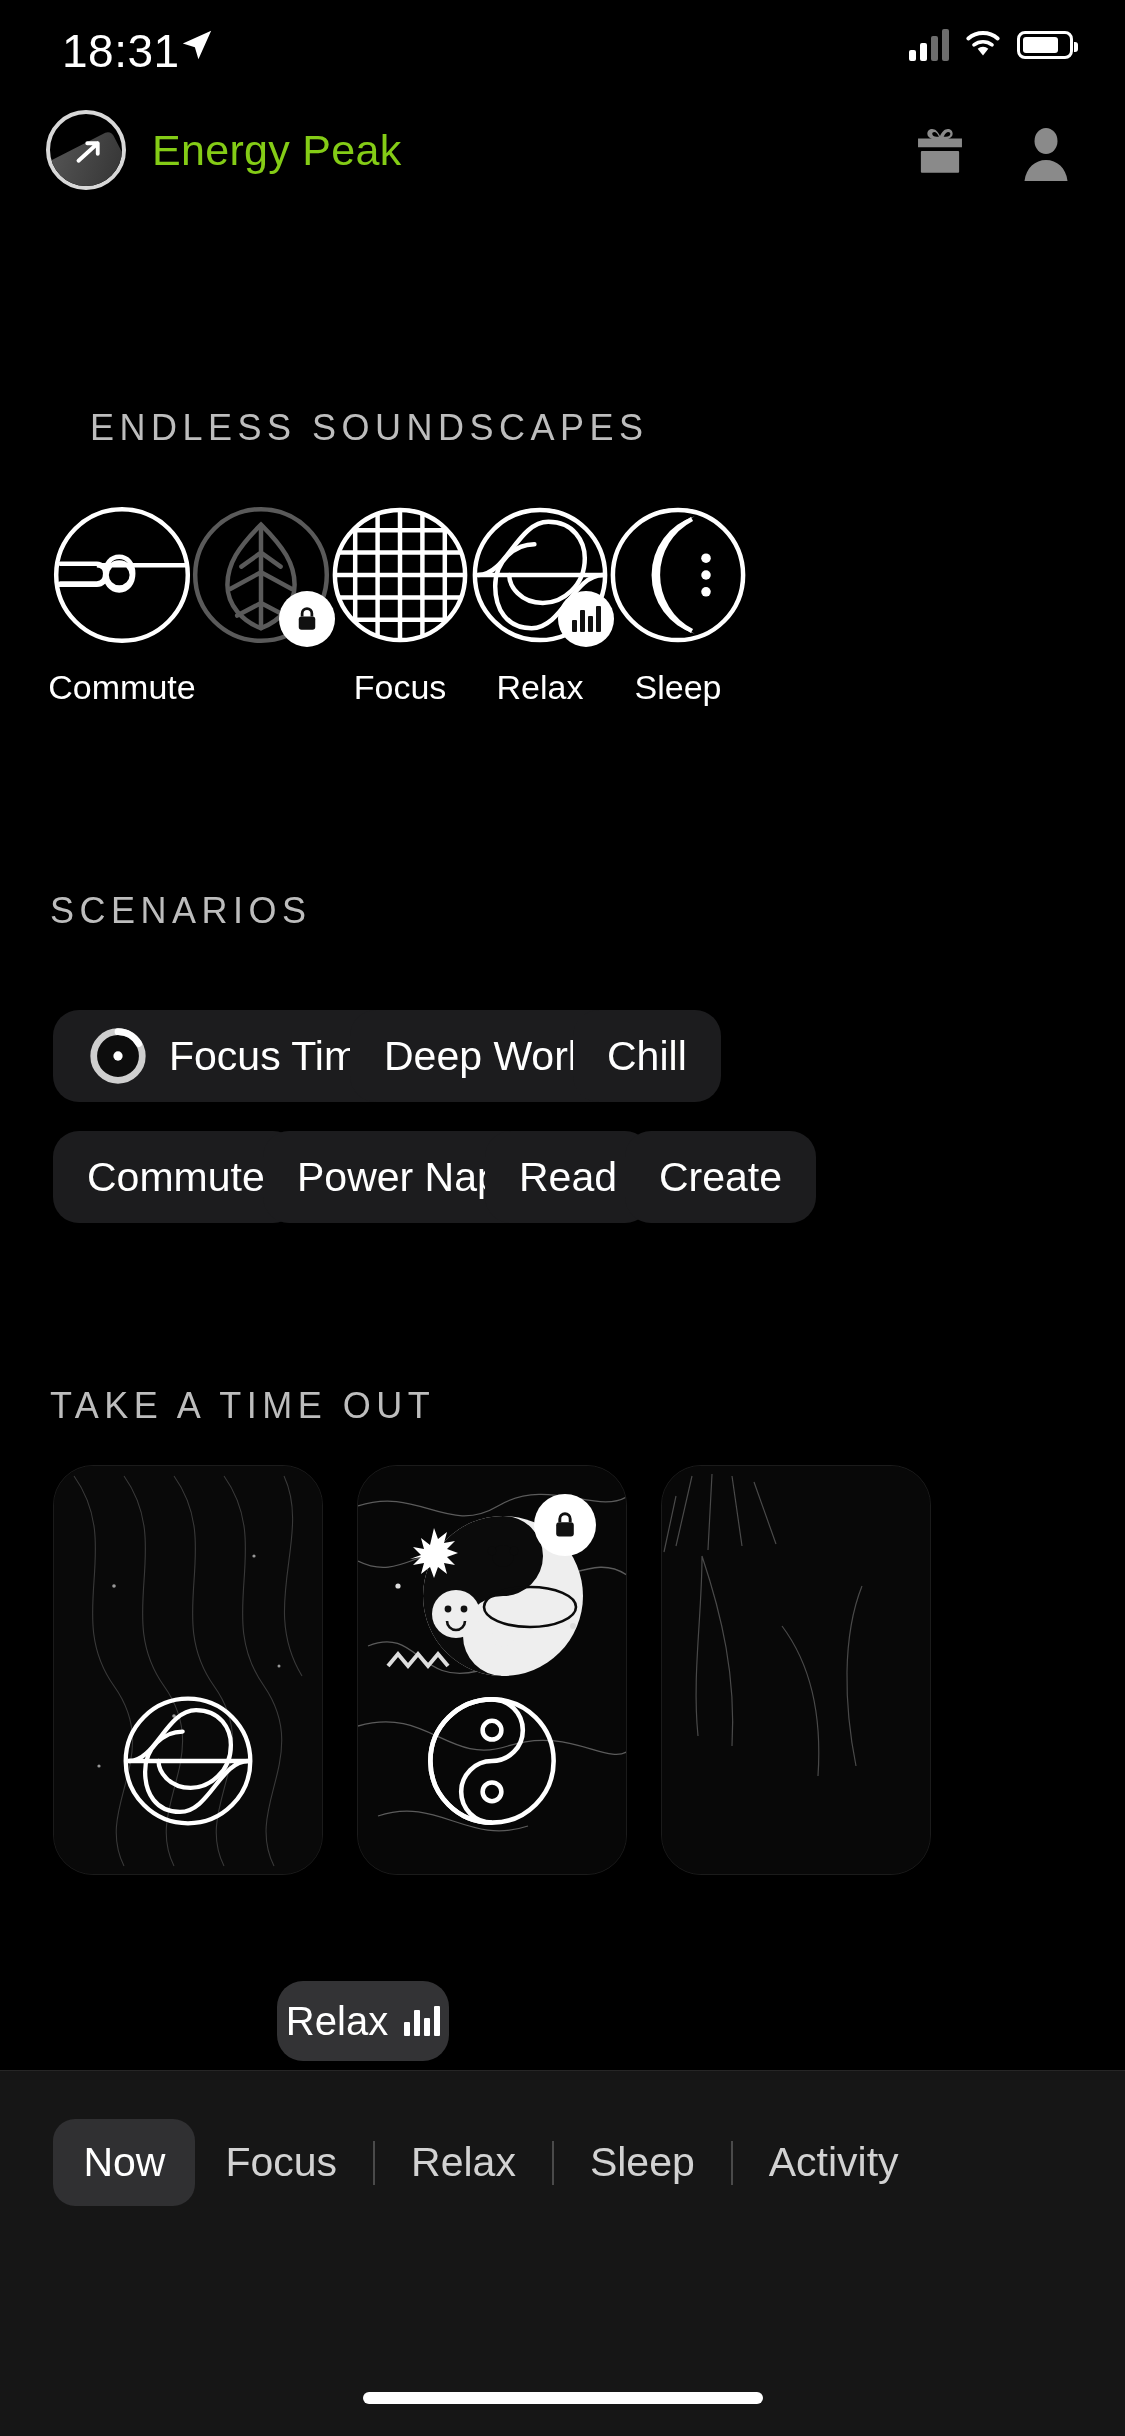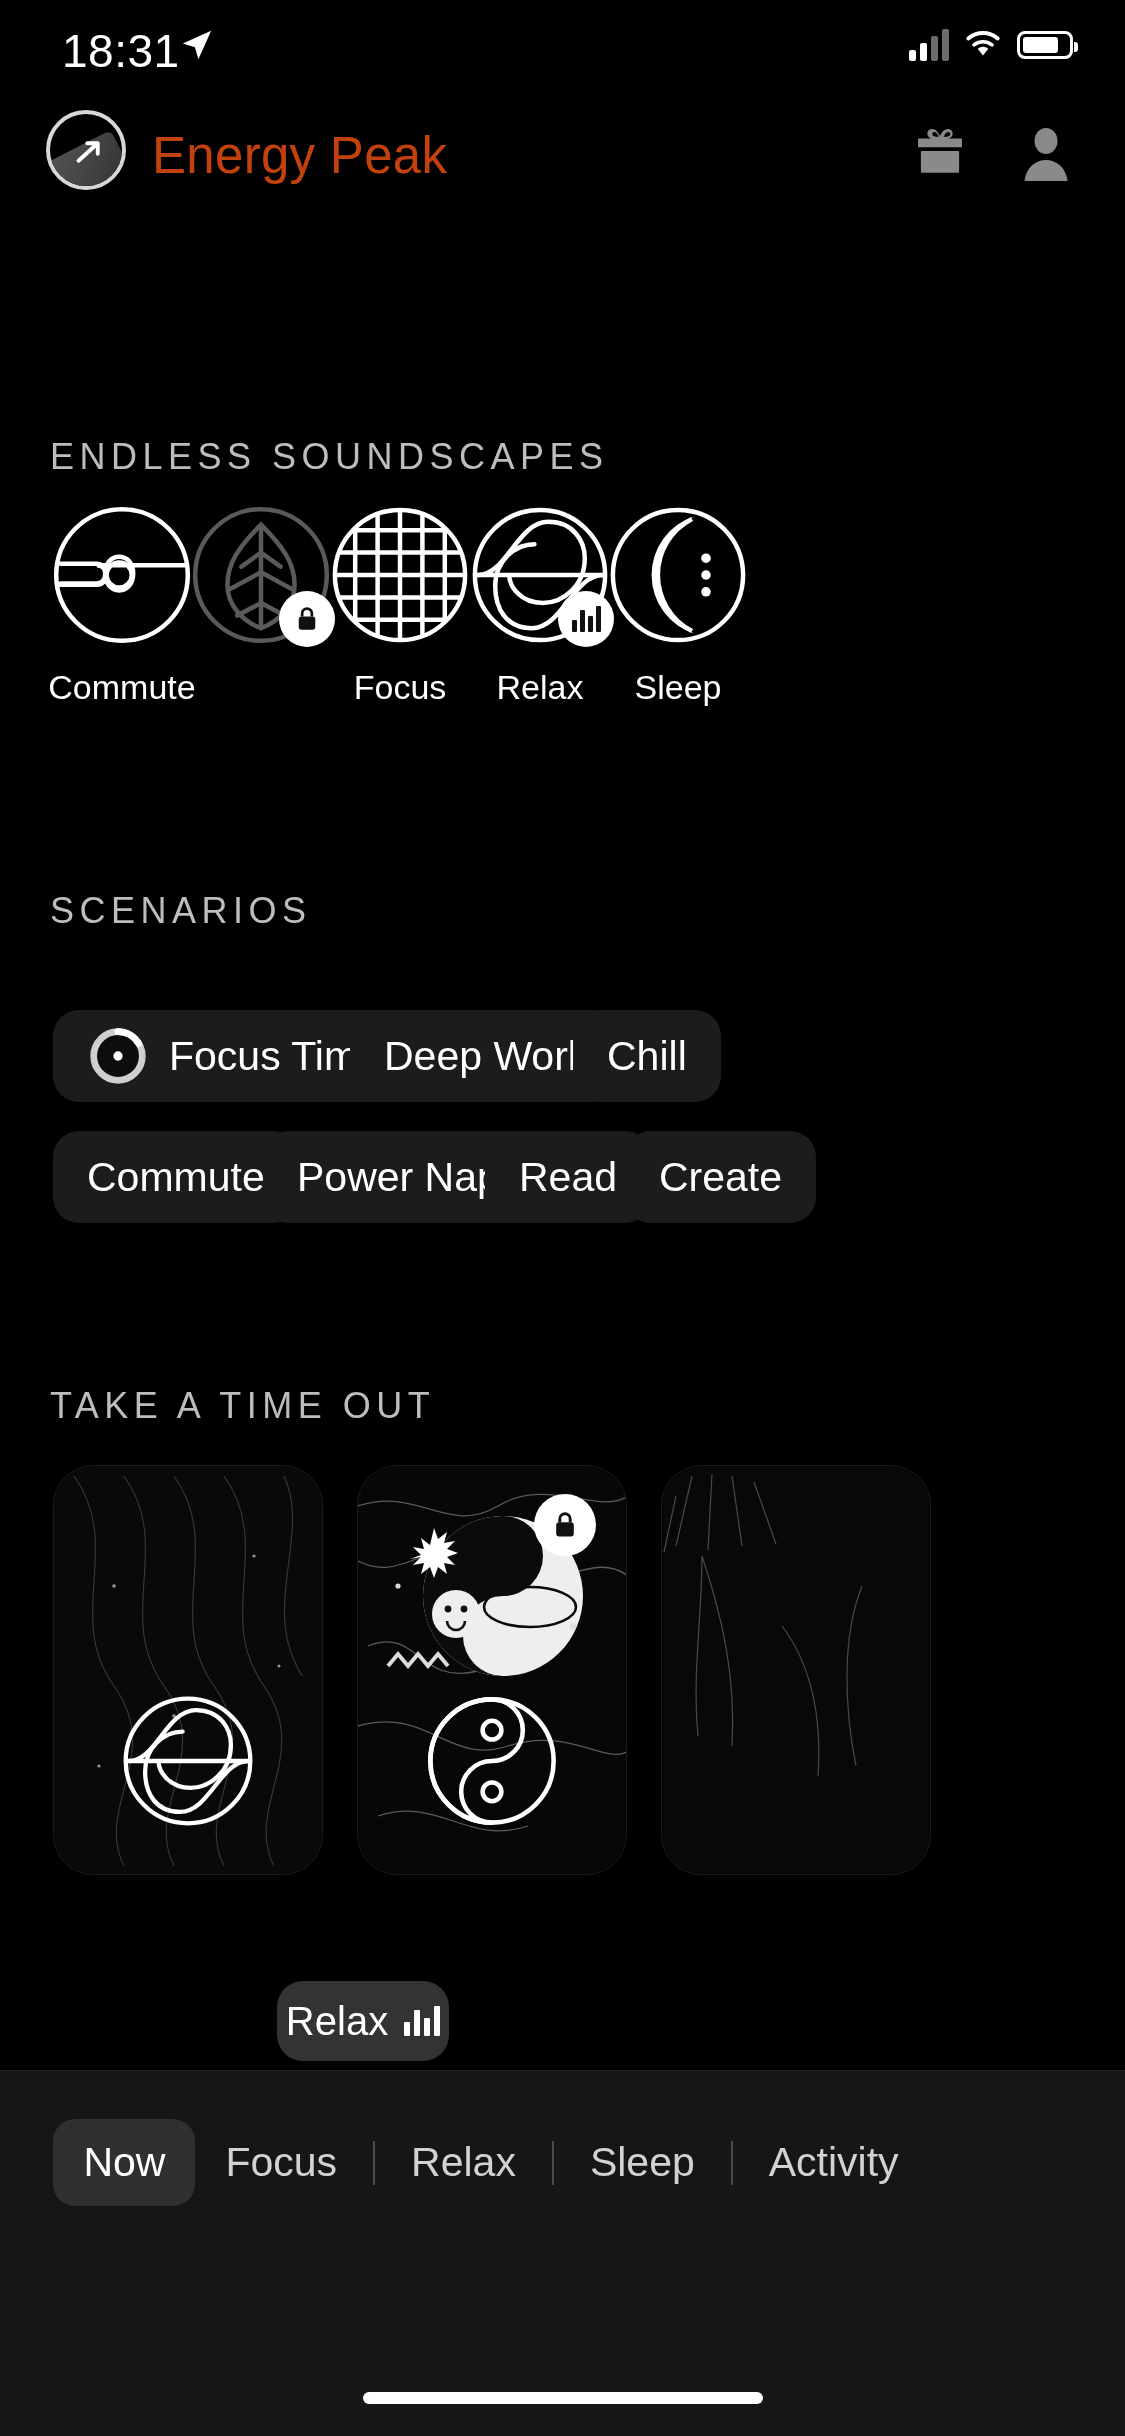--- a/index.html
+++ b/index.html
@@ -40,21 +40,21 @@
     background:#000;
   }
   .hdr-badge .fill {
     position:absolute; left:-14%; bottom:-46%; width:128%; height:100%;
     background:linear-gradient(135deg,#5a5a5a,#2b2b2b);
     transform:rotate(-27deg); border-radius:6px;
   }
   .hdr-badge svg { position:absolute; left:18px; top:17px; }
   .hdr-title {
     position:absolute; left:152px; top:16px;
-    font-size:51px; color:#c2410c; font-weight:400; letter-spacing:0.3px;
+    font-size:43px; color:#84cc16; font-weight:400; letter-spacing:0.3px;
   }
   .hdr-actions { position:absolute; right:46px; top:8px; display:flex; align-items:center; gap:40px; }
   .hdr-icon { width:66px; height:66px; display:flex; align-items:center; justify-content:center; }
 
   
   .sec-title {
     position:absolute; left:50px;
     font-size:36px; letter-spacing:5.5px; color:#bdbdbd; font-weight:400;
   }
 
@@ -178,21 +178,21 @@
     </div>
     <div class="hdr-icon">
       <svg width="60" height="60" viewBox="0 0 24 24" fill="#8a8a8a">
         <ellipse cx="12" cy="8" rx="4.6" ry="5.2"></ellipse>
         <path d="M3.4 24c.6-5.3 4.3-8.4 8.6-8.4s8 3.1 8.6 8.4z"></path>
       </svg>
     </div>
   </div>
 </div>
 
-<div class="sec-title" style="top:436px;">ENDLESS SOUNDSCAPES</div>
+<div class="sec-title" style="top:407px;margin-left:40px;">ENDLESS SOUNDSCAPES</div>
 
 <div class="scapes">
 
   <div class="scape" style="left:22px;">
     <div class="ring">
       <svg width="140" height="140" viewBox="0 0 100 100">
         <circle cx="50" cy="50" r="47" stroke="#fff" stroke-width="3.2" fill="none"></circle>
         <path d="M4 57h28a7 7 0 0 0 7-7 9 9 0 1 1 18 0 9 9 0 1 1-18 0 7 7 0 0 0-7-7H96" stroke="#fff" stroke-width="3.2" fill="none" stroke-linecap="round" transform="rotate(0 50 50)"></path>
         <path d="M6 56h26c4 0 6-3 6-7 0-7 4-12 10-12s10 5 10 12-4 12-10 12-10-5-10-12c0-4-2-7-6-7H6" stroke="#fff" stroke-width="3.2" fill="none" stroke-linecap="round"></path>
       </svg>

